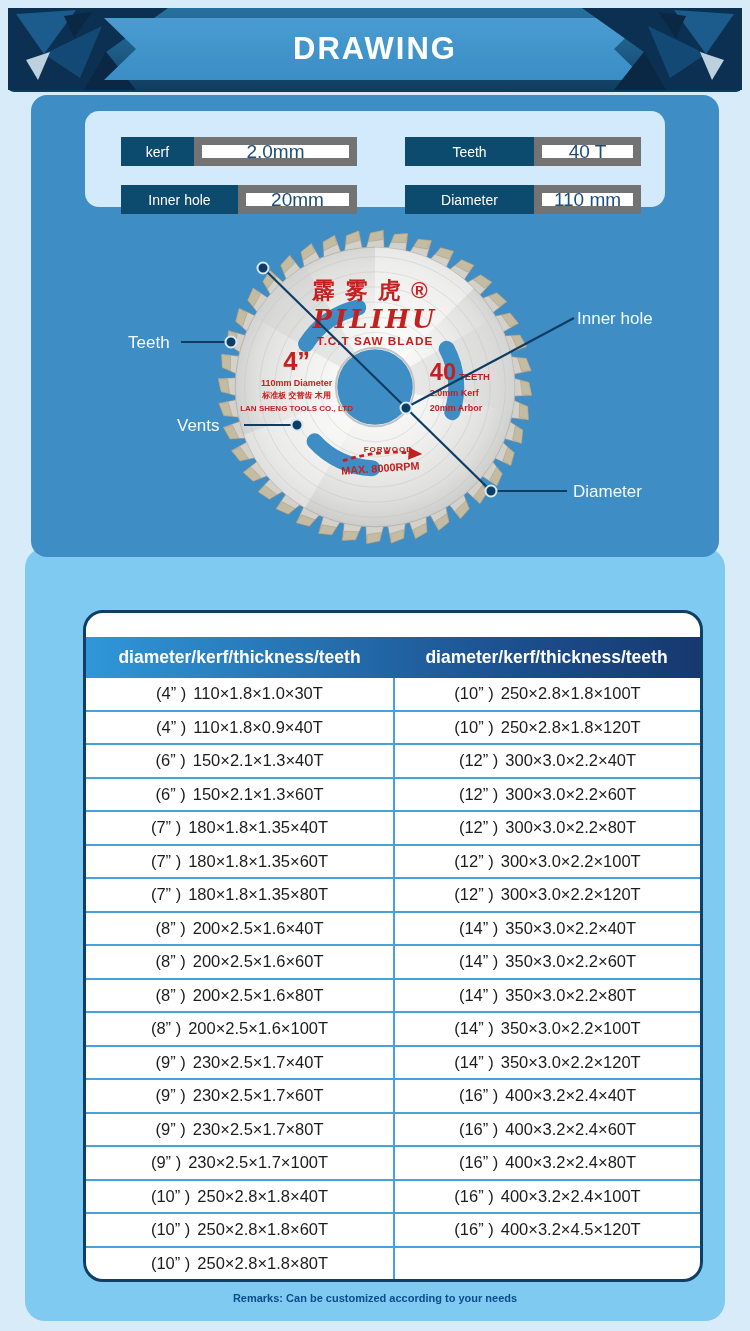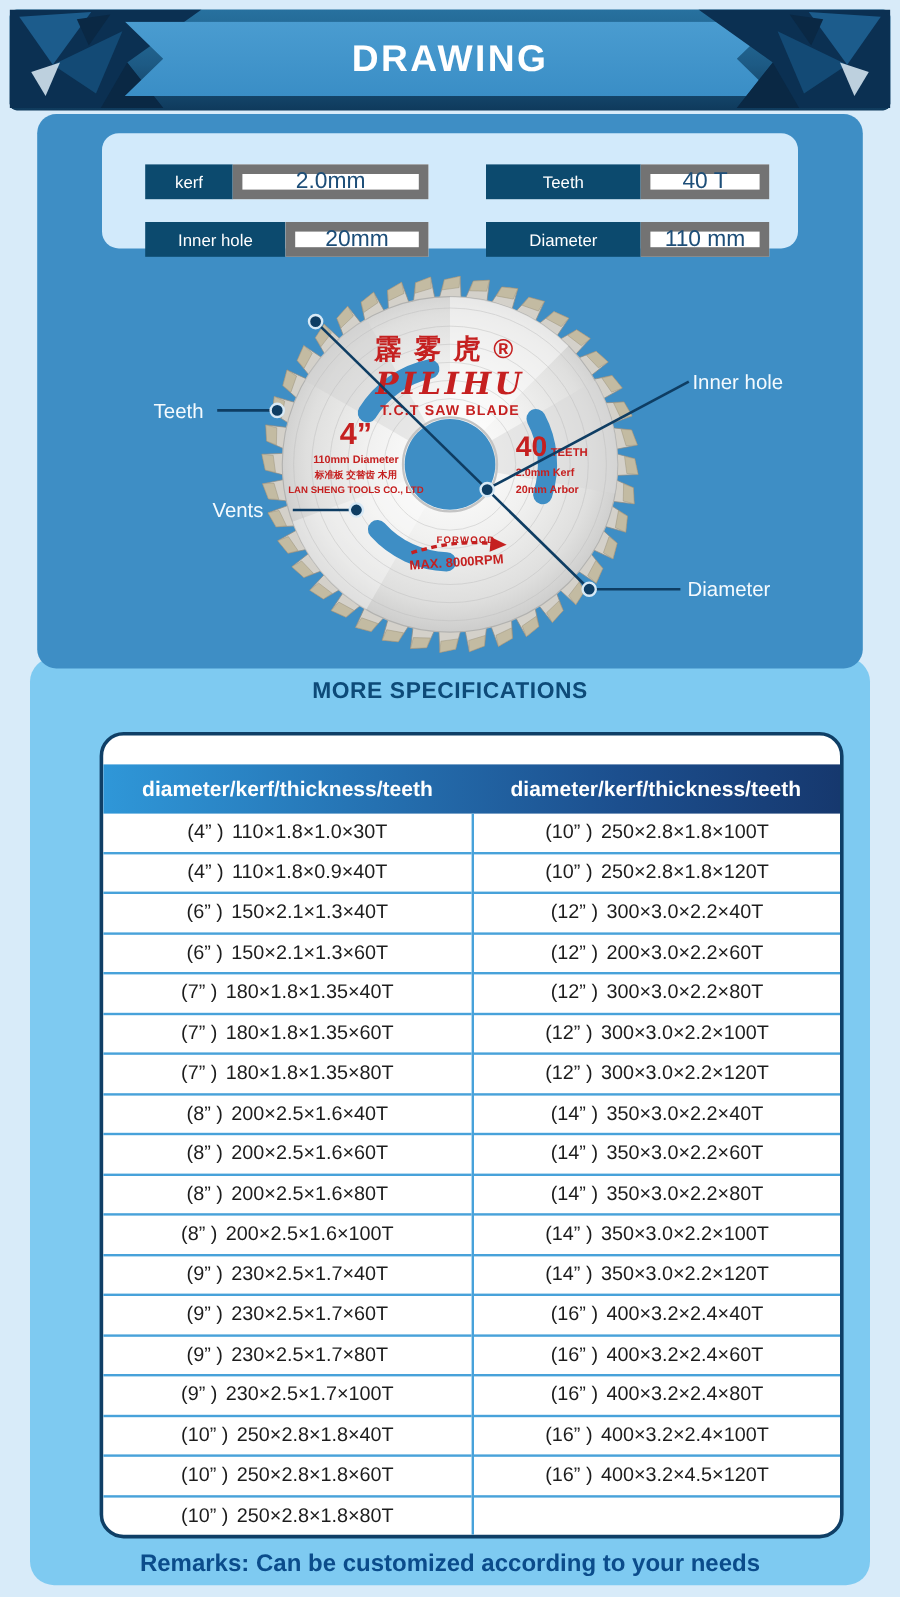--- a/index.html
+++ b/index.html
@@ -65,21 +65,21 @@
         background:linear-gradient(90deg,#2f97d8 0%,#1c4f8e 70%,#16386e 100%);}
   .band .hcell{width:50%;display:flex;align-items:center;justify-content:center;
                color:#ffffff;font-size:17.5px;font-weight:600;}
   .rows{flex:1;display:flex;}
   .col{width:50%;display:flex;flex-direction:column;}
   .col.right{border-left:2px solid #48a2da;box-sizing:border-box;}
   .trow{flex:1;display:flex;align-items:center;justify-content:center;gap:7px;
         font-size:16.5px;color:#1c1c1c;border-bottom:2px solid #48a2da;}
   .trow:last-child{border-bottom:none;}
   .remarks{position:absolute;left:0;top:744px;width:100%;text-align:center;
-           font-size:20px;font-weight:bold;color:#0b4c8b;}
+           font-size:11px;font-weight:bold;color:#0b4c8b;}
 </style>
 </head>
 <body>
 
 <div class="abs banner">
   <svg class="corner" viewBox="0 0 170 82">
     <polygon points="0,0 160,0 98,44 128,82 0,82" fill="#0b3052"></polygon>
     <polygon points="8,6 68,2 36,46" fill="#1c5c8c"></polygon>
     <polygon points="36,46 94,18 72,70" fill="#134a75"></polygon>
     <polygon points="18,52 42,44 30,72" fill="#ddecf7" opacity="0.85"></polygon>
@@ -93,21 +93,20 @@
     <polygon points="0,0 160,0 98,44 128,82 0,82" fill="#0b3052"></polygon>
     <polygon points="8,6 68,2 36,46" fill="#1c5c8c"></polygon>
     <polygon points="36,46 94,18 72,70" fill="#134a75"></polygon>
     <polygon points="18,52 42,44 30,72" fill="#ddecf7" opacity="0.85"></polygon>
     <polygon points="56,8 84,4 66,30" fill="#0a2844"></polygon>
     <polygon points="98,44 128,82 76,82" fill="#0a2844"></polygon>
   </svg>
 </div>
 
 <div class="abs sky">
-  <div class="more-title">MORE SPECIFICATIONS</div>
   <div class="card">
     <div class="band">
       <div class="hcell">diameter/kerf/thickness/teeth</div>
       <div class="hcell">diameter/kerf/thickness/teeth</div>
     </div>
     <div class="rows">
       <div class="col" id="col-left">
           <div class="trow">
             <span>(4” )</span>
             <span>110×1.8×1.0×30T</span>
@@ -189,21 +188,21 @@
           <div class="trow">
             <span>(10” )</span>
             <span>250×2.8×1.8×120T</span>
           </div>
           <div class="trow">
             <span>(12” )</span>
             <span>300×3.0×2.2×40T</span>
           </div>
           <div class="trow">
             <span>(12” )</span>
-            <span>200×3.0×2.2×60T</span>
+            <span>300×3.0×2.2×60T</span>
           </div>
           <div class="trow">
             <span>(12” )</span>
             <span>300×3.0×2.2×80T</span>
           </div>
           <div class="trow">
             <span>(12” )</span>
             <span>300×3.0×2.2×100T</span>
           </div>
           <div class="trow">

